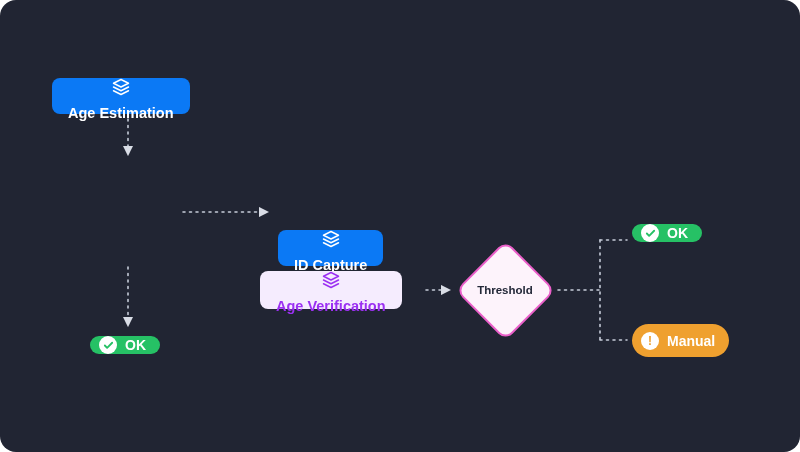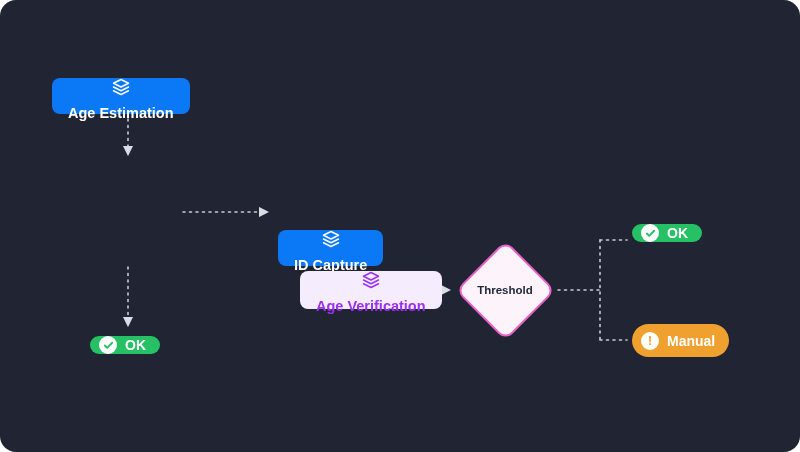--- a/index.html
+++ b/index.html
@@ -42,21 +42,20 @@
     background: var(--node_blue, #0b79f5);
     color: #ffffff;
     height: 36px;
     font-size: 14.5px;
   }
   .step-lavender {
     background: var(--lavender_bg, #f5ecfe);
     color: var(--purple, #9b30f2);
     height: 38px;
     font-size: 14.5px;
-    margin-left: 40px;
   }
   .diamond-wrap {
     position: absolute;
     width: 100px;
     height: 100px;
     cursor: pointer;
   }
   .diamond-shape {
     position: absolute;
     left: 14.5px;

